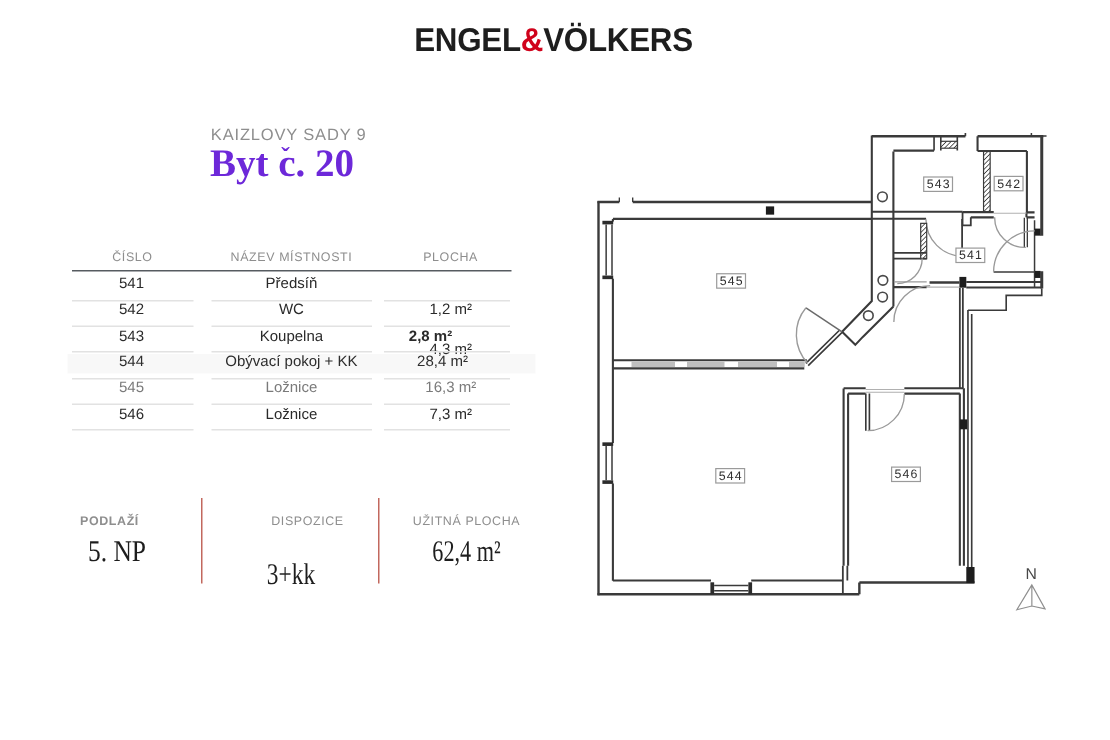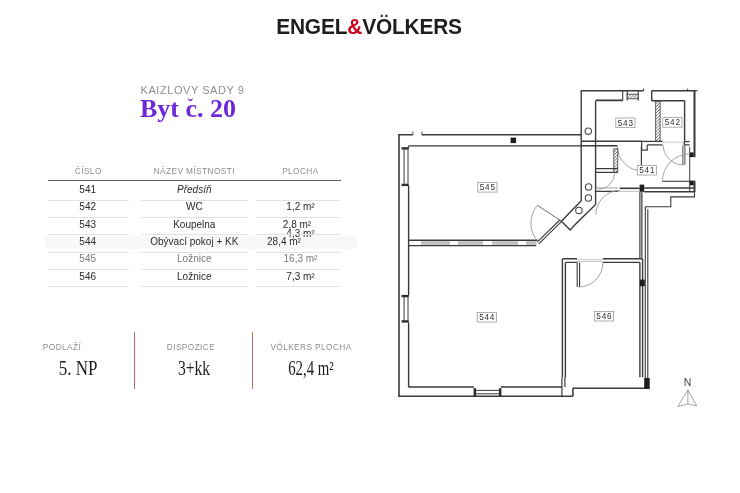--- a/index.html
+++ b/index.html
@@ -22,43 +22,43 @@
 
   <div class="ctr lbl" style="left:88.3px;top:165.5px;">ČÍSLO</div>
 
   <div class="ctr lbl" style="left:194.3px;top:165.5px;">NÁZEV MÍSTNOSTI</div>
 
   <div class="ctr lbl" style="left:300.4px;top:165.5px;">PLOCHA</div>
 
   <div style="position:absolute;left:48px;top:180px;width:293px;height:1.2px;background:#565b60;"></div>
 
   <div class="ctr cell" style="left:87.7px;top:184.0px;">541</div>
-  <div class="ctr cell" style="left:194.3px;top:184.0px;font-style:italic;">Předsíň</div>
+  <div class="ctr cell" style="left:194.3px;top:184.0px;">Předsíň</div>
   <div class="ctr cell" style="left:300.5px;top:184.0px;margin-top:44px;">4,3 m²</div>
   <div class="sep" style="left:48px;top:199.8px;width:81px;"></div>
     <div class="sep" style="left:141px;top:199.8px;width:107px;"></div>
     <div class="sep" style="left:256px;top:199.8px;width:84px;"></div>
 
   <div class="ctr cell" style="left:87.7px;top:201.3px;">542</div>
   <div class="ctr cell" style="left:194.3px;top:201.3px;">WC</div>
   <div class="ctr cell" style="left:300.5px;top:201.3px;text-align:center;">1,2 m²</div>
   <div class="sep" style="left:48px;top:217.1px;width:81px;"></div>
     <div class="sep" style="left:141px;top:217.1px;width:107px;"></div>
     <div class="sep" style="left:256px;top:217.1px;width:84px;"></div>
 
   <div class="ctr cell" style="left:87.7px;top:218.7px;">543</div>
   <div class="ctr cell" style="left:194.3px;top:218.7px;">Koupelna</div>
-  <div class="ctr cell" style="left:297px;top:218.7px;">2,8 m²</div>
+  <div class="ctr cell" style="left:287px;top:218.7px;font-weight:bold;">2,8 m²</div>
   <div class="sep" style="left:48px;top:234.4px;width:81px;"></div>
     <div class="sep" style="left:141px;top:234.4px;width:107px;"></div>
     <div class="sep" style="left:256px;top:234.4px;width:84px;"></div>
 
   <div class="ctr cell" style="left:87.7px;top:236.0px;">544</div>
   <div class="ctr cell" style="left:194.3px;top:236.0px;">Obývací pokoj + KK</div>
-  <div class="ctr cell" style="left:284px;top:236.0px;">28,4 m²</div>
+  <div class="ctr cell" style="left:295px;top:236.0px;">28,4 m²</div>
   <div class="sep" style="left:48px;top:251.8px;width:81px;"></div>
     <div class="sep" style="left:141px;top:251.8px;width:107px;"></div>
     <div class="sep" style="left:256px;top:251.8px;width:84px;"></div>
 
   <div class="ctr cell" style="left:87.7px;top:253.4px;color:#7a7a7a;">545</div>
   <div class="ctr cell" style="left:194.3px;top:253.4px;color:#7a7a7a;">Ložnice</div>
   <div class="ctr cell" style="left:300.5px;top:253.4px;color:#7a7a7a;text-align:center;">16,3 m²</div>
   <div class="sep" style="left:48px;top:269.1px;width:81px;"></div>
     <div class="sep" style="left:141px;top:269.1px;width:107px;"></div>
     <div class="sep" style="left:256px;top:269.1px;width:84px;"></div>
@@ -67,29 +67,29 @@
   <div class="ctr cell" style="left:194.3px;top:270.7px;">Ložnice</div>
   <div class="ctr cell" style="left:300.5px;top:270.7px;">7,3 m²</div>
   <div class="sep" style="left:48px;top:286.4px;width:81px;"></div>
     <div class="sep" style="left:141px;top:286.4px;width:107px;"></div>
     <div class="sep" style="left:256px;top:286.4px;width:84px;"></div>
 
   <div style="position:absolute;left:133.6px;top:331.8px;width:1px;height:56.8px;background:#c2685e;"></div>
 
   <div style="position:absolute;left:252.3px;top:331.8px;width:1px;height:56.8px;background:#c2685e;"></div>
 
-  <div class="ctr lbl" style="left:62px;top:341.5px;">PODLAŽÍ</div>
+  <div class="ctr lbl" style="left:73px;top:341.5px;font-weight:bold;">PODLAŽÍ</div>
 
   <div class="ctr val" style="left:78px;top:357px;"><span style="display:inline-block;transform:scaleX(0.85);transform-origin:center;">5. NP</span></div>
 
-  <div class="ctr lbl" style="left:191px;top:341.5px;text-align:right;">DISPOZICE</div>
-
-  <div class="ctr val" style="left:194px;top:357px;"><span style="display:inline-block;transform:scaleX(0.78);transform-origin:center;">3+kk</span></div>
-
-  <div class="ctr lbl" style="left:311px;top:341.5px;">VÖLKERS PLOCHA</div>
+  <div class="ctr lbl" style="left:205px;top:341.5px;text-align:right;">DISPOZICE</div>
+
+  <div class="ctr val" style="left:194px;top:372px;"><span style="display:inline-block;transform:scaleX(0.78);transform-origin:center;">3+kk</span></div>
+
+  <div class="ctr lbl" style="left:311px;top:341.5px;">UŽITNÁ PLOCHA</div>
 
   <div class="ctr val" style="left:310.5px;top:357px;font-family:Liberation Serif, serif;"><span style="display:inline-block;transform:scaleX(0.74);transform-origin:center;">62,4 m²</span></div>
 
   <div style="position:absolute;left:45px;top:236px;width:312px;height:13px;background:rgba(125,125,125,0.05);"></div>
 
   <svg width="740" height="493" viewBox="0 0 740 493" style="position:absolute;left:0;top:0;" fill="none" stroke-linecap="butt">
     <defs>
       <pattern id="hx" width="2.2" height="2.2" patternUnits="userSpaceOnUse" patternTransform="rotate(45)">
         <rect width="2.2" height="2.2" fill="#fff"></rect>
         <line x1="0" y1="0" x2="0" y2="2.2" stroke="#3f3f3f" stroke-width="1.1"></line>

